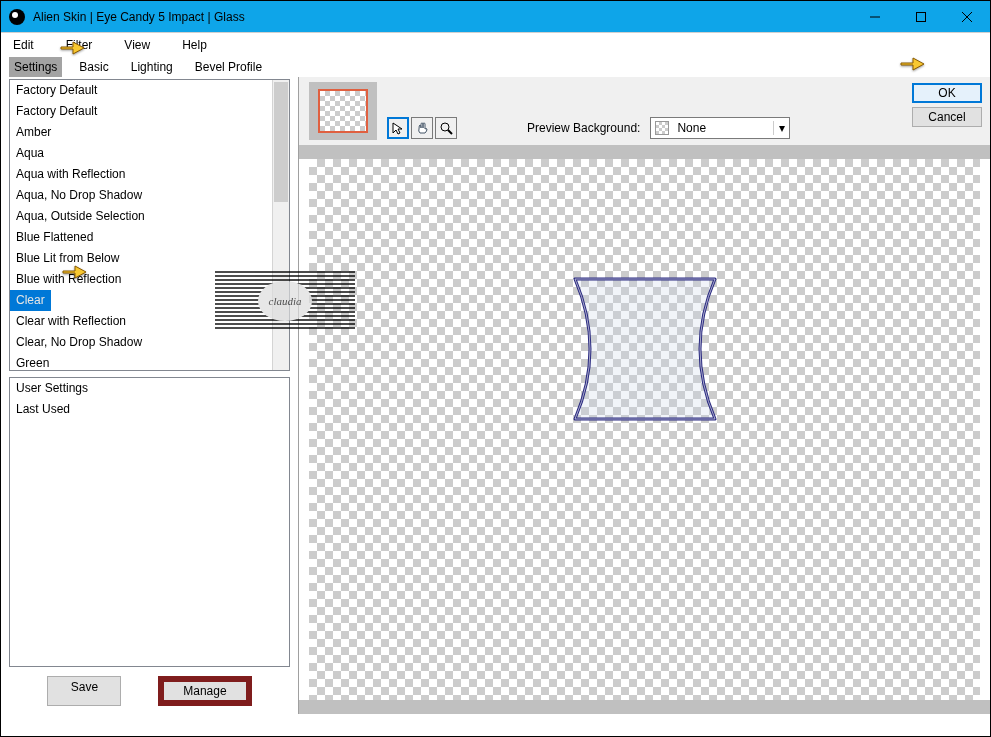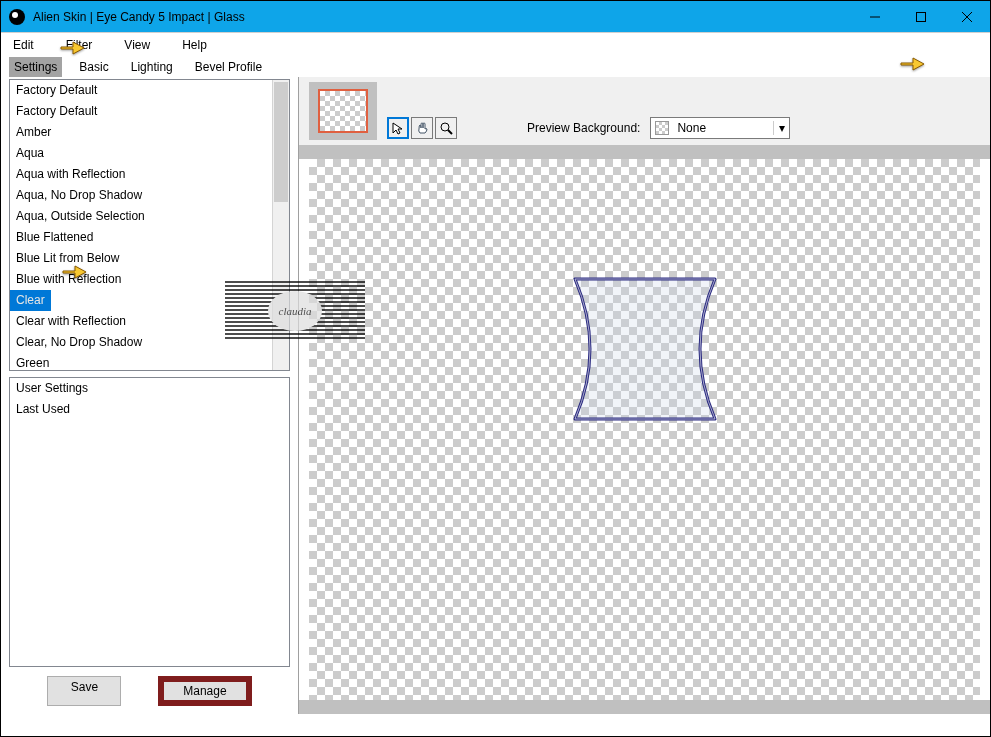--- a/index.html
+++ b/index.html
@@ -72,23 +72,23 @@
   display: flex; align-items: flex-start; justify-content: center; padding-top: 110px; position: relative; margin: 0 10px; }
 .glass-shape { width: 160px; height: 160px; }
 
 .status { height: 22px; border-top: 1px solid #d0d0d0; display: flex; justify-content: flex-end; align-items: center; padding: 0 30px; margin-top: 32px; }
 
 
 .hand { position: absolute; width: 26px; height: 20px; z-index: 50; }
 .hand svg { width: 100%; height: 100%; filter: drop-shadow(0 1px 1px rgba(0,0,0,0.4)); }
 
 
-.watermark { position: absolute; left: 224px; top: 270px; width: 140px; height: 60px; z-index: 40;
+.watermark { position: absolute; left: 214px; top: 270px; width: 140px; height: 60px; z-index: 40;
   background: repeating-linear-gradient(#000 0 2px, transparent 2px 4px); opacity: 0.7;
-  display: flex; align-items: center; justify-content: center; margin-top: 10px; }
+  display: flex; align-items: center; justify-content: center; }
 .watermark-badge { background: #ddd; border-radius: 50%; width: 54px; height: 40px; display: flex; align-items: center; justify-content: center; font-style: italic; font-family: cursive; font-size: 11px; }
 </style>
 </head>
 <body>
 
 <div class="titlebar">
   <div class="app-icon"></div>
   <div class="title-text">Alien Skin | Eye Candy 5 Impact | Glass</div>
   <div class="win-controls">
     <div class="win-btn">
@@ -181,20 +181,24 @@
               <line x1="9" y1="9" x2="13" y2="13" stroke="#000" stroke-width="2"></line>
             </svg>
           </div>
       </div>
       <span class="bg-label">Preview Background:</span>
       <div class="bg-select">
         <div class="bg-swatch"></div>
         <span class="bg-text">None</span>
         <span class="bg-arrow">▾</span>
       </div>
+      <div class="action-btns">
+        <div class="action-btn hilite">OK</div>
+        <div class="action-btn">Cancel</div>
+      </div>
     </div>
     <div class="gray-strip"></div>
     <div class="preview-pane">
       <svg class="glass-shape" viewBox="0 0 160 160">
         <path d="M10 10 L150 10 Q120 80 150 150 L10 150 Q40 80 10 10 Z" fill="rgba(200,210,230,0.25)" stroke="#2a2a80" stroke-width="3" stroke-linejoin="round"></path>
         <path d="M10 10 L150 10 Q120 80 150 150 L10 150 Q40 80 10 10 Z" fill="none" stroke="rgba(255,255,255,0.6)" stroke-width="1"></path>
       </svg>
     </div>
     <div class="gray-strip"></div>
   </div>

